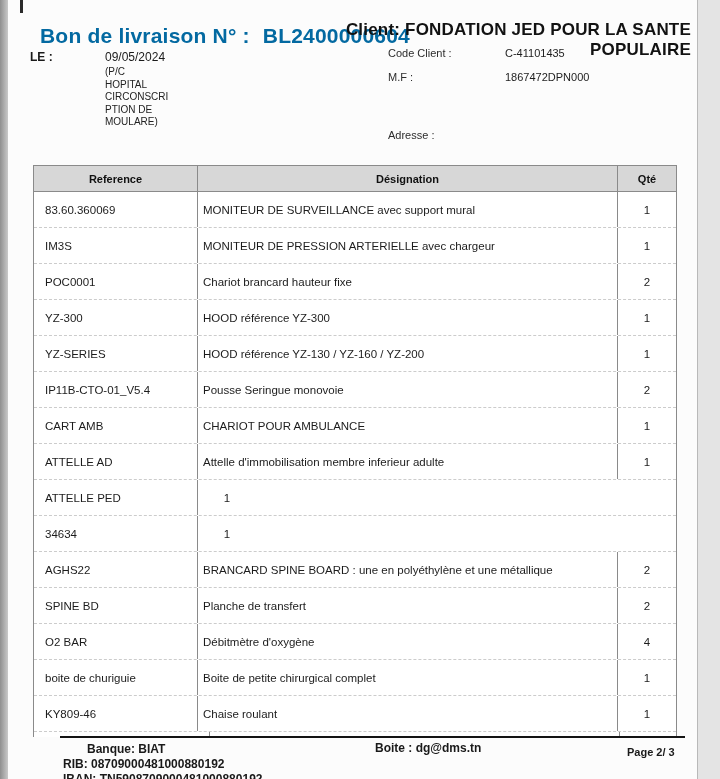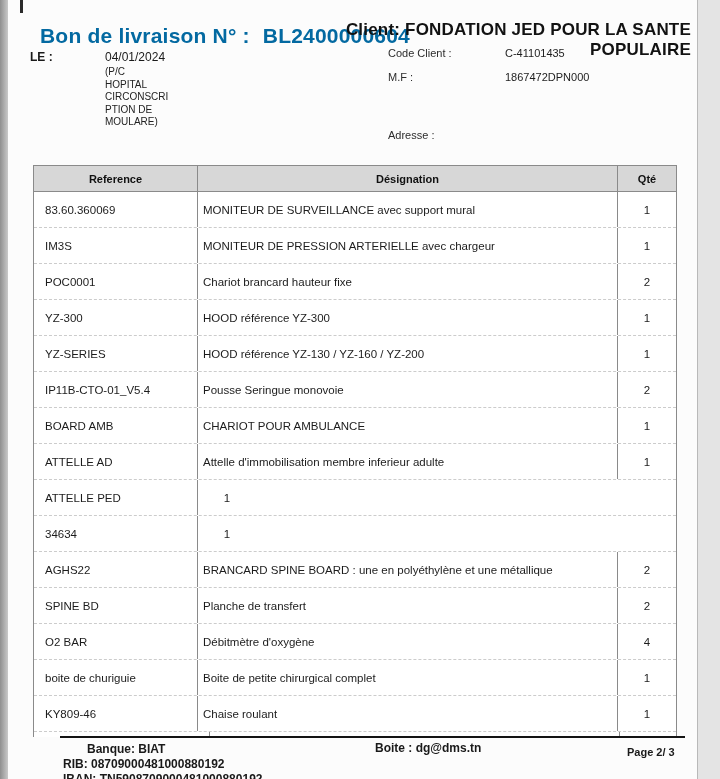--- a/index.html
+++ b/index.html
@@ -83,21 +83,21 @@
     <div class="corner-mark"></div>
 
     <div class="doc-title">
       <span>Bon de livraison N° :</span><span class="num">BL2400000604</span>
     </div>
 
     <div class="client-title">Client: FONDATION JED POUR LA SANTE
 POPULAIRE</div>
 
     <div class="le-label">LE :</div>
-    <div class="date-val">04/01/2024</div>
+    <div class="date-val">09/05/2024</div>
     <div class="date-note">(P/C
 HOPITAL
 CIRCONSCRI
 PTION DE
 MOULARE)</div>
 
     <div class="meta-label lbl-code">Code Client :</div>
     <div class="meta-value val-code">C-41101435</div>
     <div class="meta-label lbl-mf">M.F :</div>
     <div class="meta-value val-mf">1867472DPN000</div>
@@ -134,21 +134,21 @@
             <div class="td col-ref">YZ-SERIES</div>
             <div class="td col-des">HOOD référence YZ-130 / YZ-160 / YZ-200</div>
             <div class="td col-qty">1</div>
           </div>
           <div class="tr">
             <div class="td col-ref">IP11B-CTO-01_V5.4</div>
             <div class="td col-des">Pousse Seringue monovoie</div>
             <div class="td col-qty">2</div>
           </div>
           <div class="tr">
-            <div class="td col-ref">BOARD AMB</div>
+            <div class="td col-ref">CART AMB</div>
             <div class="td col-des">CHARIOT POUR AMBULANCE</div>
             <div class="td col-qty">1</div>
           </div>
           <div class="tr">
             <div class="td col-ref">ATTELLE AD</div>
             <div class="td col-des">Attelle d'immobilisation membre inferieur adulte</div>
             <div class="td col-qty">1</div>
           </div>
           <div class="tr">
             <div class="td col-ref">ATTELLE PED</div>

